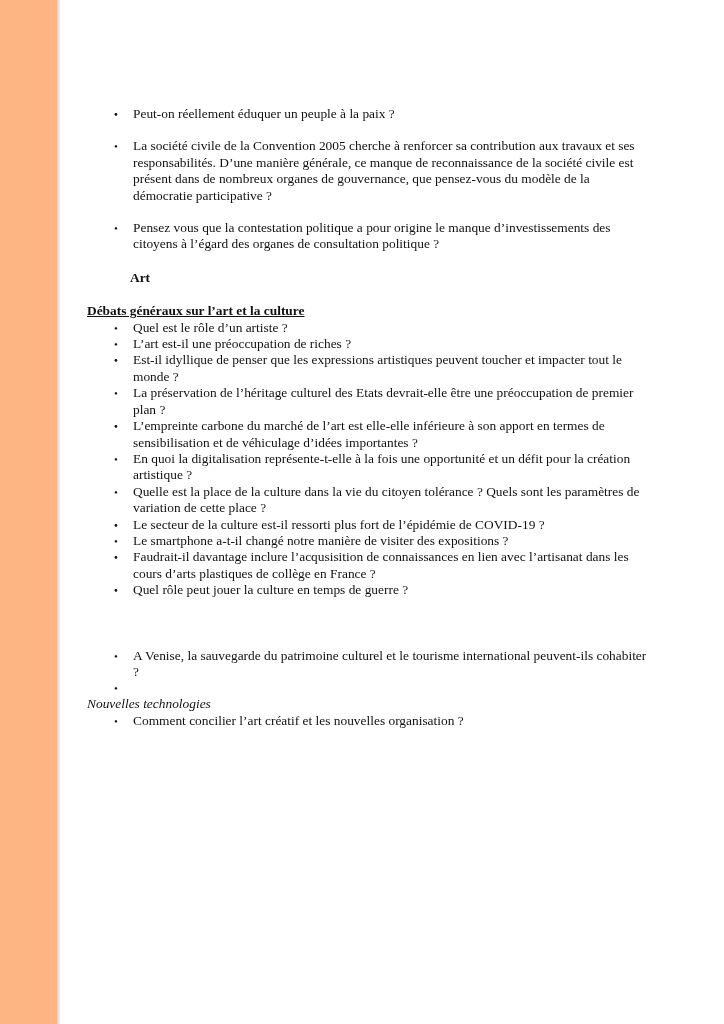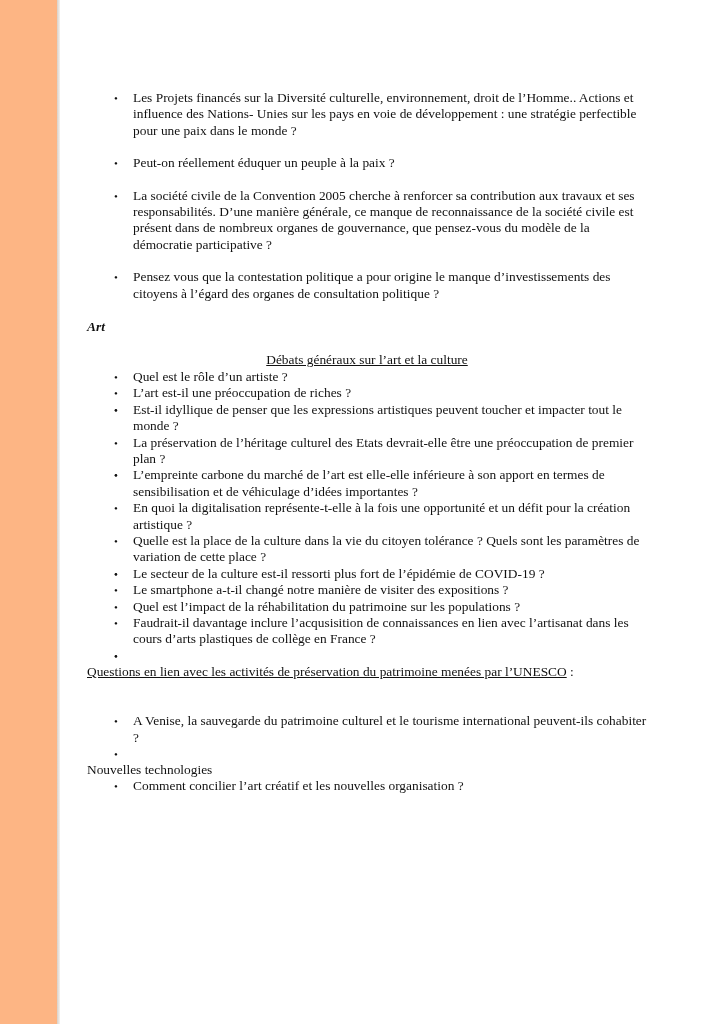--- a/index.html
+++ b/index.html
@@ -38,35 +38,35 @@
       padding-left: 46px;
     }
     li .bullet {
       position: absolute;
       left: 27px;
       top: 0;
       font-size: 11px;
     }
     .spaced li { margin-bottom: 16px; }
     .spaced li:last-child { margin-bottom: 0; }
-    .heading-italic-bold { font-style: italic; font-weight: bold; }
-    .heading-underline-bold { font-weight: normal; text-decoration: underline; text-align: center; }
-    .heading-italic { }
+    .heading-italic-bold { font-weight: bold; margin-left: 43px; }
+    .heading-underline-bold { font-weight: bold; text-decoration: underline; }
+    .heading-italic { font-style: italic; }
     .block { display: block; }
   </style>
 </head>
 <body>
 
 <div class="side-bar"></div>
 <div class="side-shadow"></div>
 
 <div class="page">
 
   <ul class="spaced">
-    <li><span class="bullet">•</span><span>Les Projets financés sur la Diversité culturelle, environnement, droit de l’Homme.. Actions et influence des Nations- Unies sur les pays en voie de développement : une stratégie perfectible pour une paix dans le monde ?</span></li>
+    <li><span class="bullet">•</span></li>
     <li><span class="bullet">•</span><span>Peut-on réellement éduquer un peuple à la paix ?</span></li>
     <li><span class="bullet">•</span><span>La société civile de la Convention 2005 cherche à renforcer sa contribution aux travaux et ses responsabilités. D’une manière générale, ce manque de reconnaissance de la société civile est présent dans de nombreux organes de gouvernance, que pensez-vous du modèle de la démocratie participative ?</span></li>
     <li><span class="bullet">•</span><span>Pensez vous que la contestation politique a pour origine le manque d’investissements des citoyens à l’égard des organes de consultation politique ?</span></li>
   </ul>
 
   <div style="height:17px"></div>
   <span class="block heading-italic-bold">Art</span>
 
   <div style="height:17px"></div>
   <span class="block heading-underline-bold">Débats généraux sur l’art et la culture</span>
@@ -77,28 +77,27 @@
     <li><span class="bullet">•</span></li>
     <li><span class="bullet">•</span><span>Est-il idyllique de penser que les expressions artistiques peuvent toucher et impacter tout le monde ?</span></li>
     <li><span class="bullet">•</span><span>La préservation de l’héritage culturel des Etats devrait-elle être une préoccupation de premier plan ?</span></li>
     <li><span class="bullet">•</span></li>
     <li><span class="bullet">•</span><span>L’empreinte carbone du marché de l’art est elle-elle inférieure à son apport en termes de sensibilisation et de véhiculage d’idées importantes ?</span></li>
     <li><span class="bullet">•</span><span>En quoi la digitalisation représente-t-elle à la fois une opportunité et un défit pour la création artistique ?</span></li>
     <li><span class="bullet">•</span><span>Quelle est la place de la culture dans la vie du citoyen tolérance ? Quels sont les paramètres de variation de cette place ?</span></li>
     <li><span class="bullet">•</span></li>
     <li><span class="bullet">•</span><span>Le secteur de la culture est-il ressorti plus fort de l’épidémie de COVID-19 ?</span></li>
     <li><span class="bullet">•</span><span>Le smartphone  a-t-il changé notre manière de visiter des expositions ?</span></li>
-    <li><span class="bullet">•</span><span>Quel est l’impact de la réhabilitation du patrimoine sur les populations ?</span></li>
+    <li><span class="bullet">•</span></li>
     <li><span class="bullet">•</span><span>Faudrait-il davantage inclure l’acqusisition de connaissances en lien avec l’artisanat dans les cours d’arts plastiques de collège en France ?</span></li>
     <li><span class="bullet">•</span></li>
-    <li><span class="bullet">•</span></li>
+    <li><span class="bullet">•</span><span>Quel rôle peut jouer la culture en temps de guerre ?</span></li>
   </ul>
 
   <div style="height:16px"></div>
-  <span class="block"><span class="heading-underline-bold">Questions en lien avec les activités de préservation du patrimoine menées par l’UNESCO</span><span> :</span></span>
 
   <div style="height:33px"></div>
   <ul>
     <li><span class="bullet">•</span><span>A Venise, la sauvegarde du patrimoine culturel et le tourisme international peuvent-ils cohabiter ?</span></li>
     <li><span class="bullet">•</span></li>
   </ul>
 
   <div style="height:16px"></div>
   <span class="block heading-italic">Nouvelles technologies</span>
   <ul>

